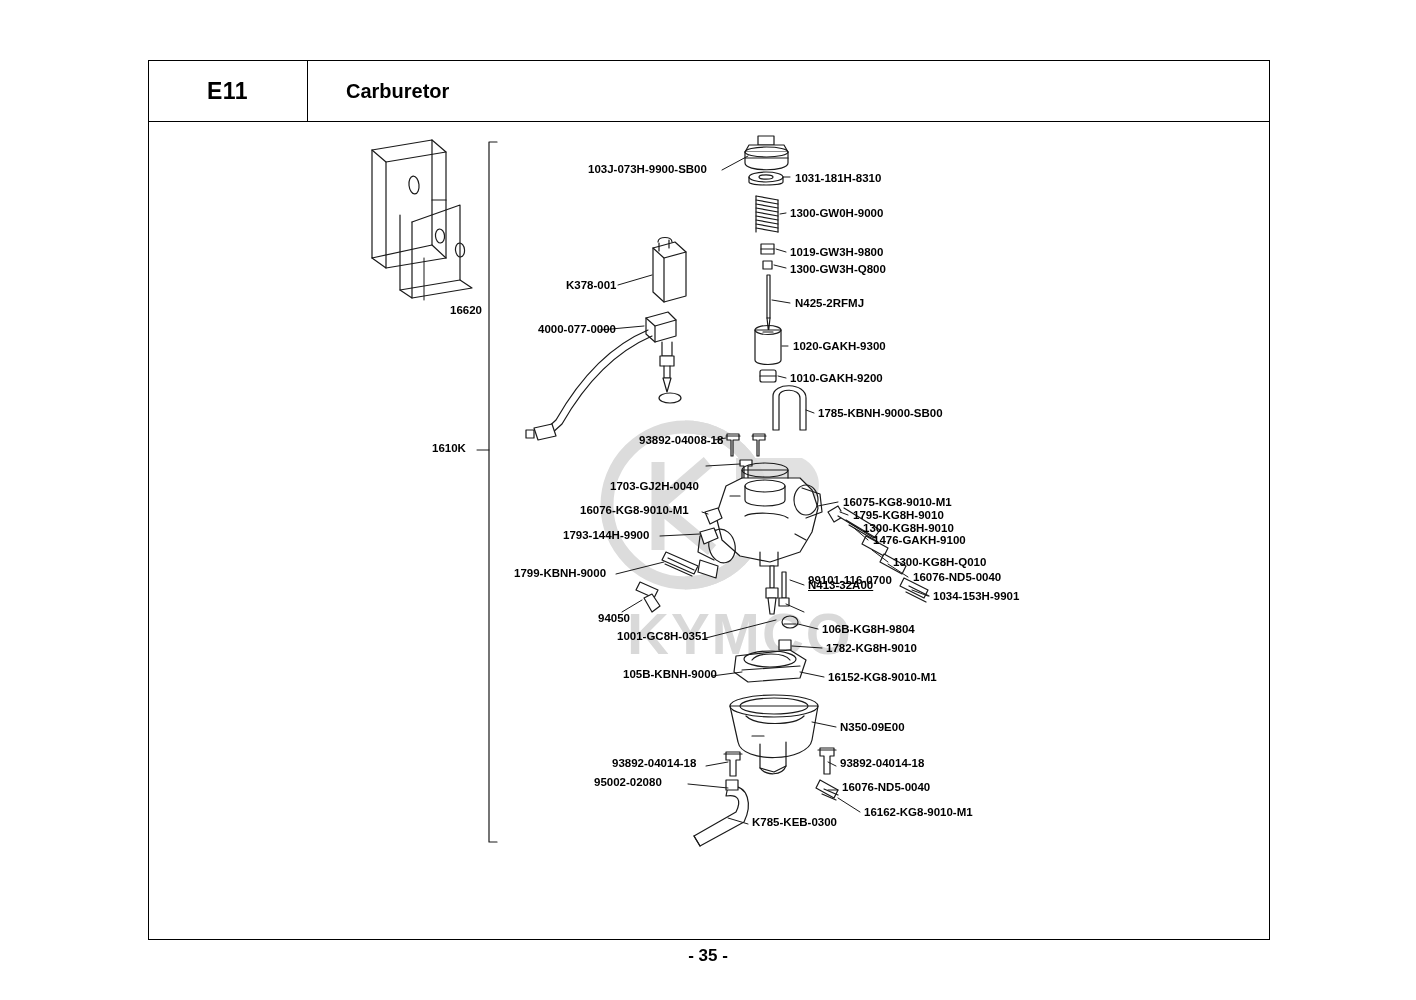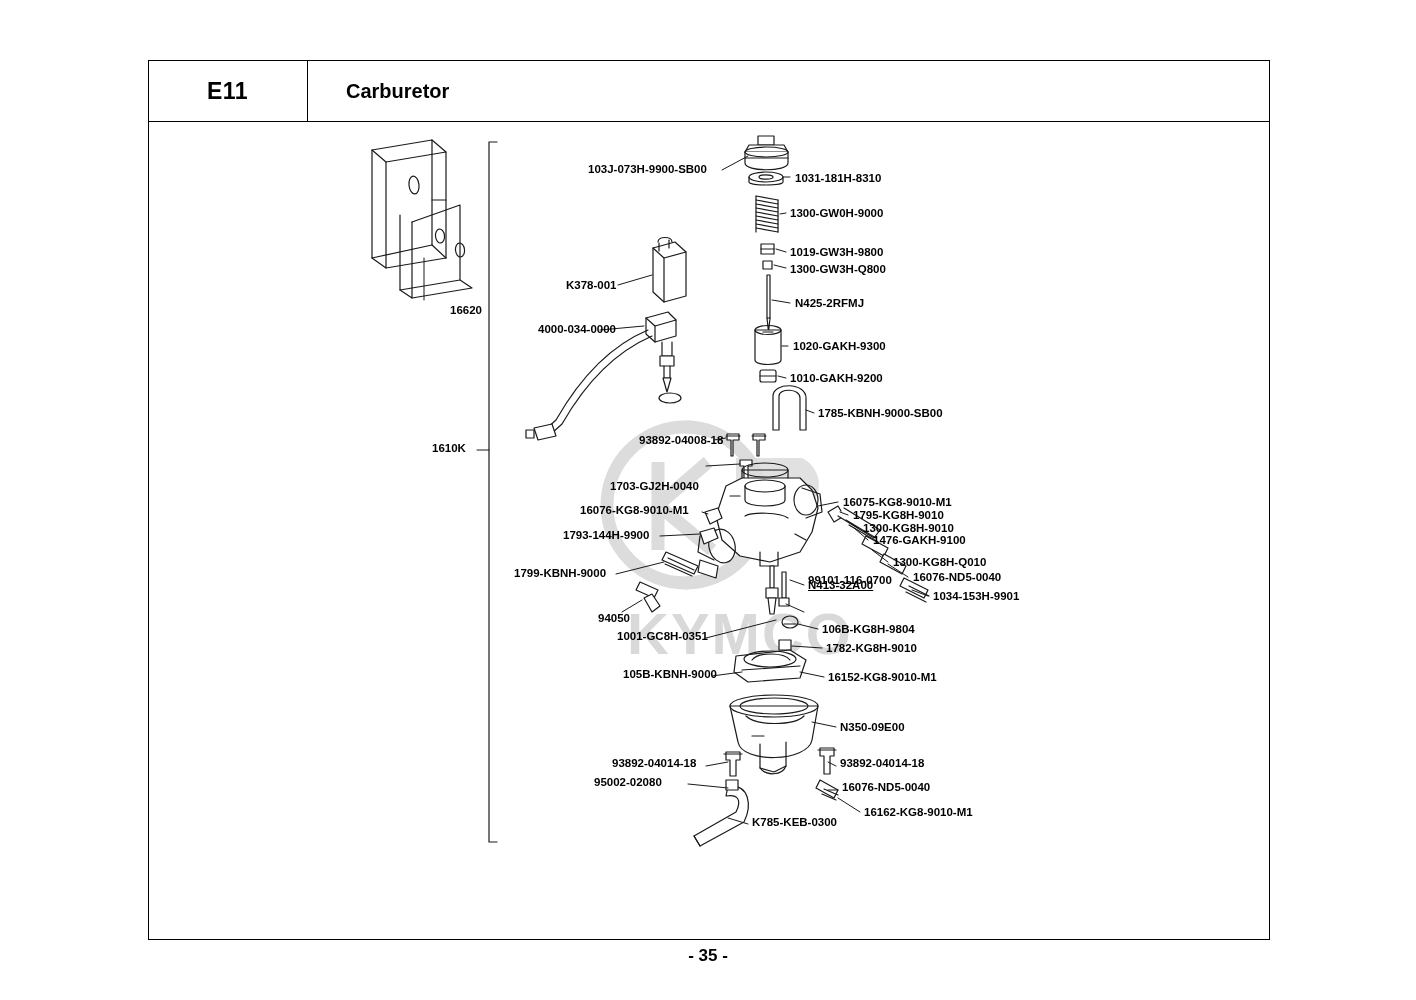--- a/index.html
+++ b/index.html
@@ -376,21 +376,21 @@
   <div class="lbl" style="left:588px; top:163px;">103J-073H-9900-SB00</div>
   <div class="lbl" style="left:795px; top:172px;">1031-181H-8310</div>
   <div class="lbl" style="left:790px; top:207px;">1300-GW0H-9000</div>
   <div class="lbl" style="left:790px; top:246px;">1019-GW3H-9800</div>
   <div class="lbl" style="left:790px; top:263px;">1300-GW3H-Q800</div>
   <div class="lbl" style="left:795px; top:297px;">N425-2RFMJ</div>
   <div class="lbl" style="left:793px; top:340px;">1020-GAKH-9300</div>
   <div class="lbl" style="left:790px; top:372px;">1010-GAKH-9200</div>
   <div class="lbl" style="left:818px; top:407px;">1785-KBNH-9000-SB00</div>
   <div class="lbl" style="left:566px; top:279px;">K378-001</div>
-  <div class="lbl" style="left:538px; top:323px;">4000-034-0000</div>
+  <div class="lbl" style="left:538px; top:323px;">4000-077-0000</div>
   <div class="lbl" style="left:639px; top:434px;">93892-04008-18</div>
   <div class="lbl" style="left:610px; top:460px;margin-top:20px;">1703-GJ2H-0040</div>
   <div class="lbl" style="left:580px; top:504px;">16076-KG8-9010-M1</div>
   <div class="lbl" style="left:563px; top:529px;">1793-144H-9900</div>
   <div class="lbl" style="left:514px; top:567px;">1799-KBNH-9000</div>
   <div class="lbl" style="left:598px; top:612px;">94050</div>
   <div class="lbl" style="left:843px; top:496px;">16075-KG8-9010-M1</div>
   <div class="lbl" style="left:853px; top:509px;">1795-KG8H-9010</div>
   <div class="lbl" style="left:863px; top:522px;">1300-KG8H-9010</div>
   <div class="lbl" style="left:873px; top:534px;">1476-GAKH-9100</div>

